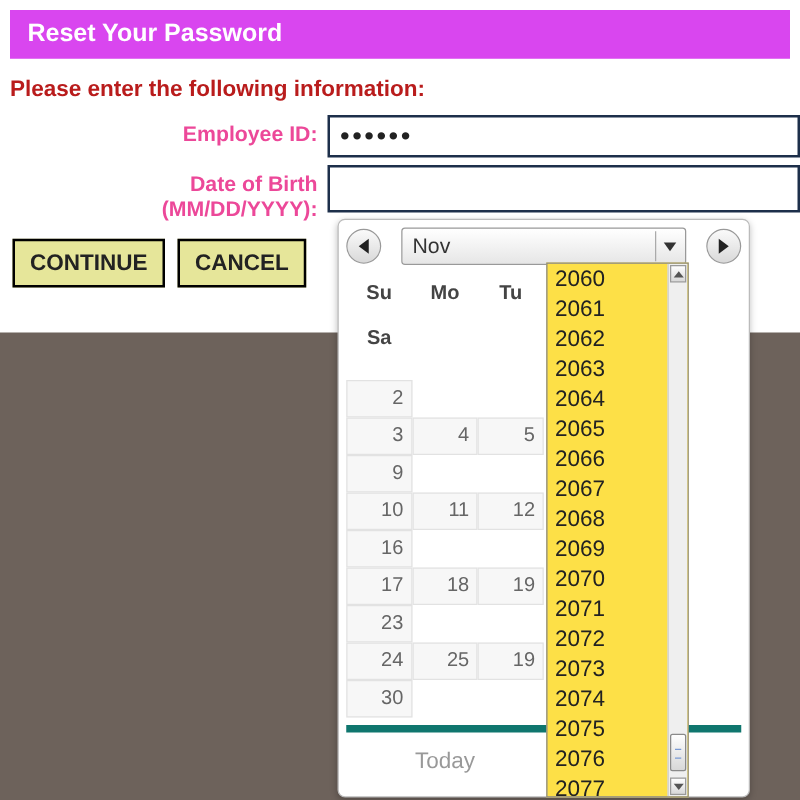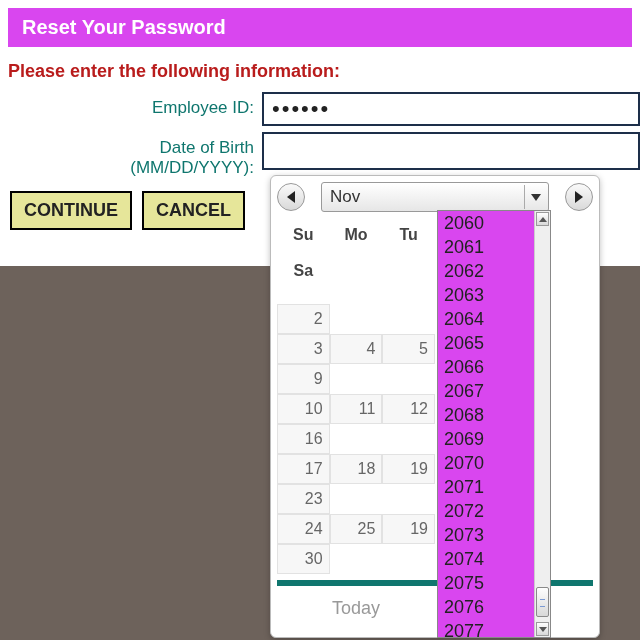--- a/index.html
+++ b/index.html
@@ -28,22 +28,22 @@
   }
   .form-row {
     display: flex;
     align-items: flex-start;
     margin-bottom: 6px;
   }
   .form-label {
     width: 262px;
     text-align: right;
     font-size: 17px;
-    font-weight: normal;
-    color: #0f766e;
+    font-weight: bold;
+    color: #ec4899;
     padding-right: 8px;
     padding-top: 6px;
     line-height: 1.15;
   }
   .form-input {
     flex: 1;
     border: 2px solid #1d2f4a;
     height: 34px;
     font-size: 22px;
     padding: 2px 8px;
@@ -183,21 +183,21 @@
     padding: 12px 0;
   }
   .dp-footer .done { color: #444; font-weight: bold; }
 
   
   .year-dropdown {
     position: absolute;
     left: 437px;
     top: 210px;
     width: 114px;
-    background: #d946ef;
+    background: #fde047;
     border: 1px solid #888;
     z-index: 20;
     height: 428px;
     overflow: hidden;
   }
   .year-list {
     position: absolute;
     left:0; top:0; right:16px; bottom:0;
     overflow: hidden;
   }

